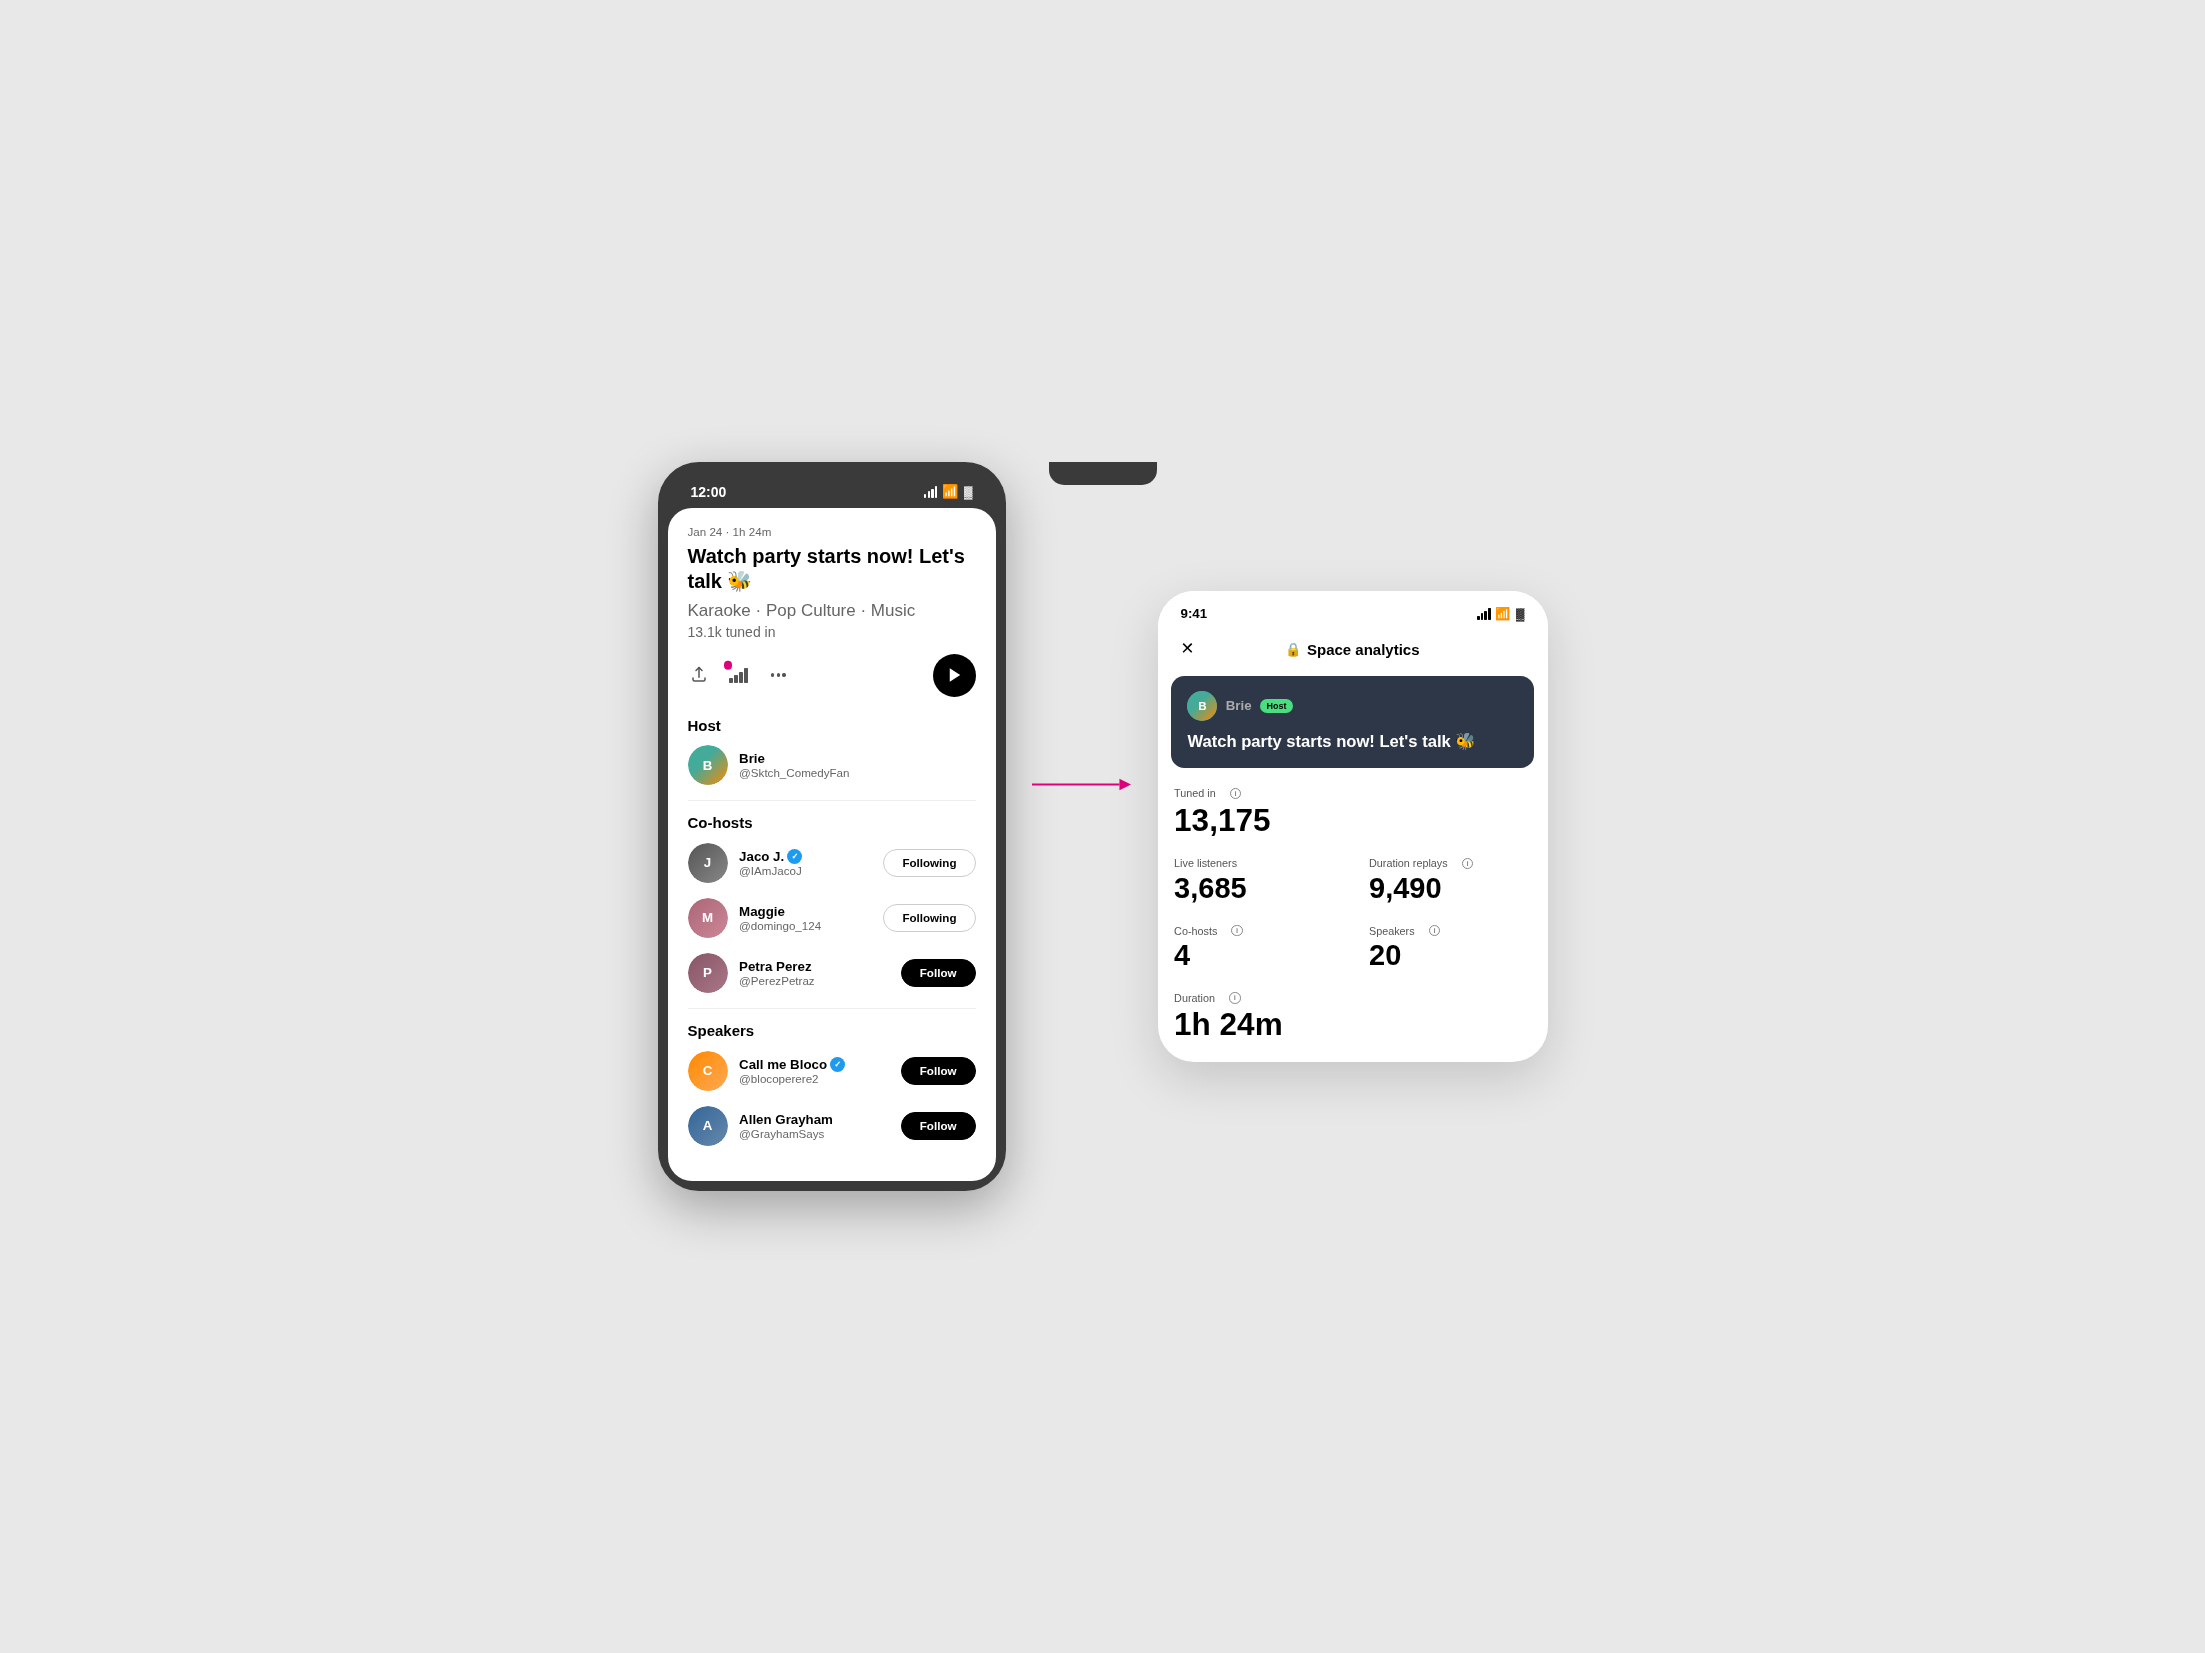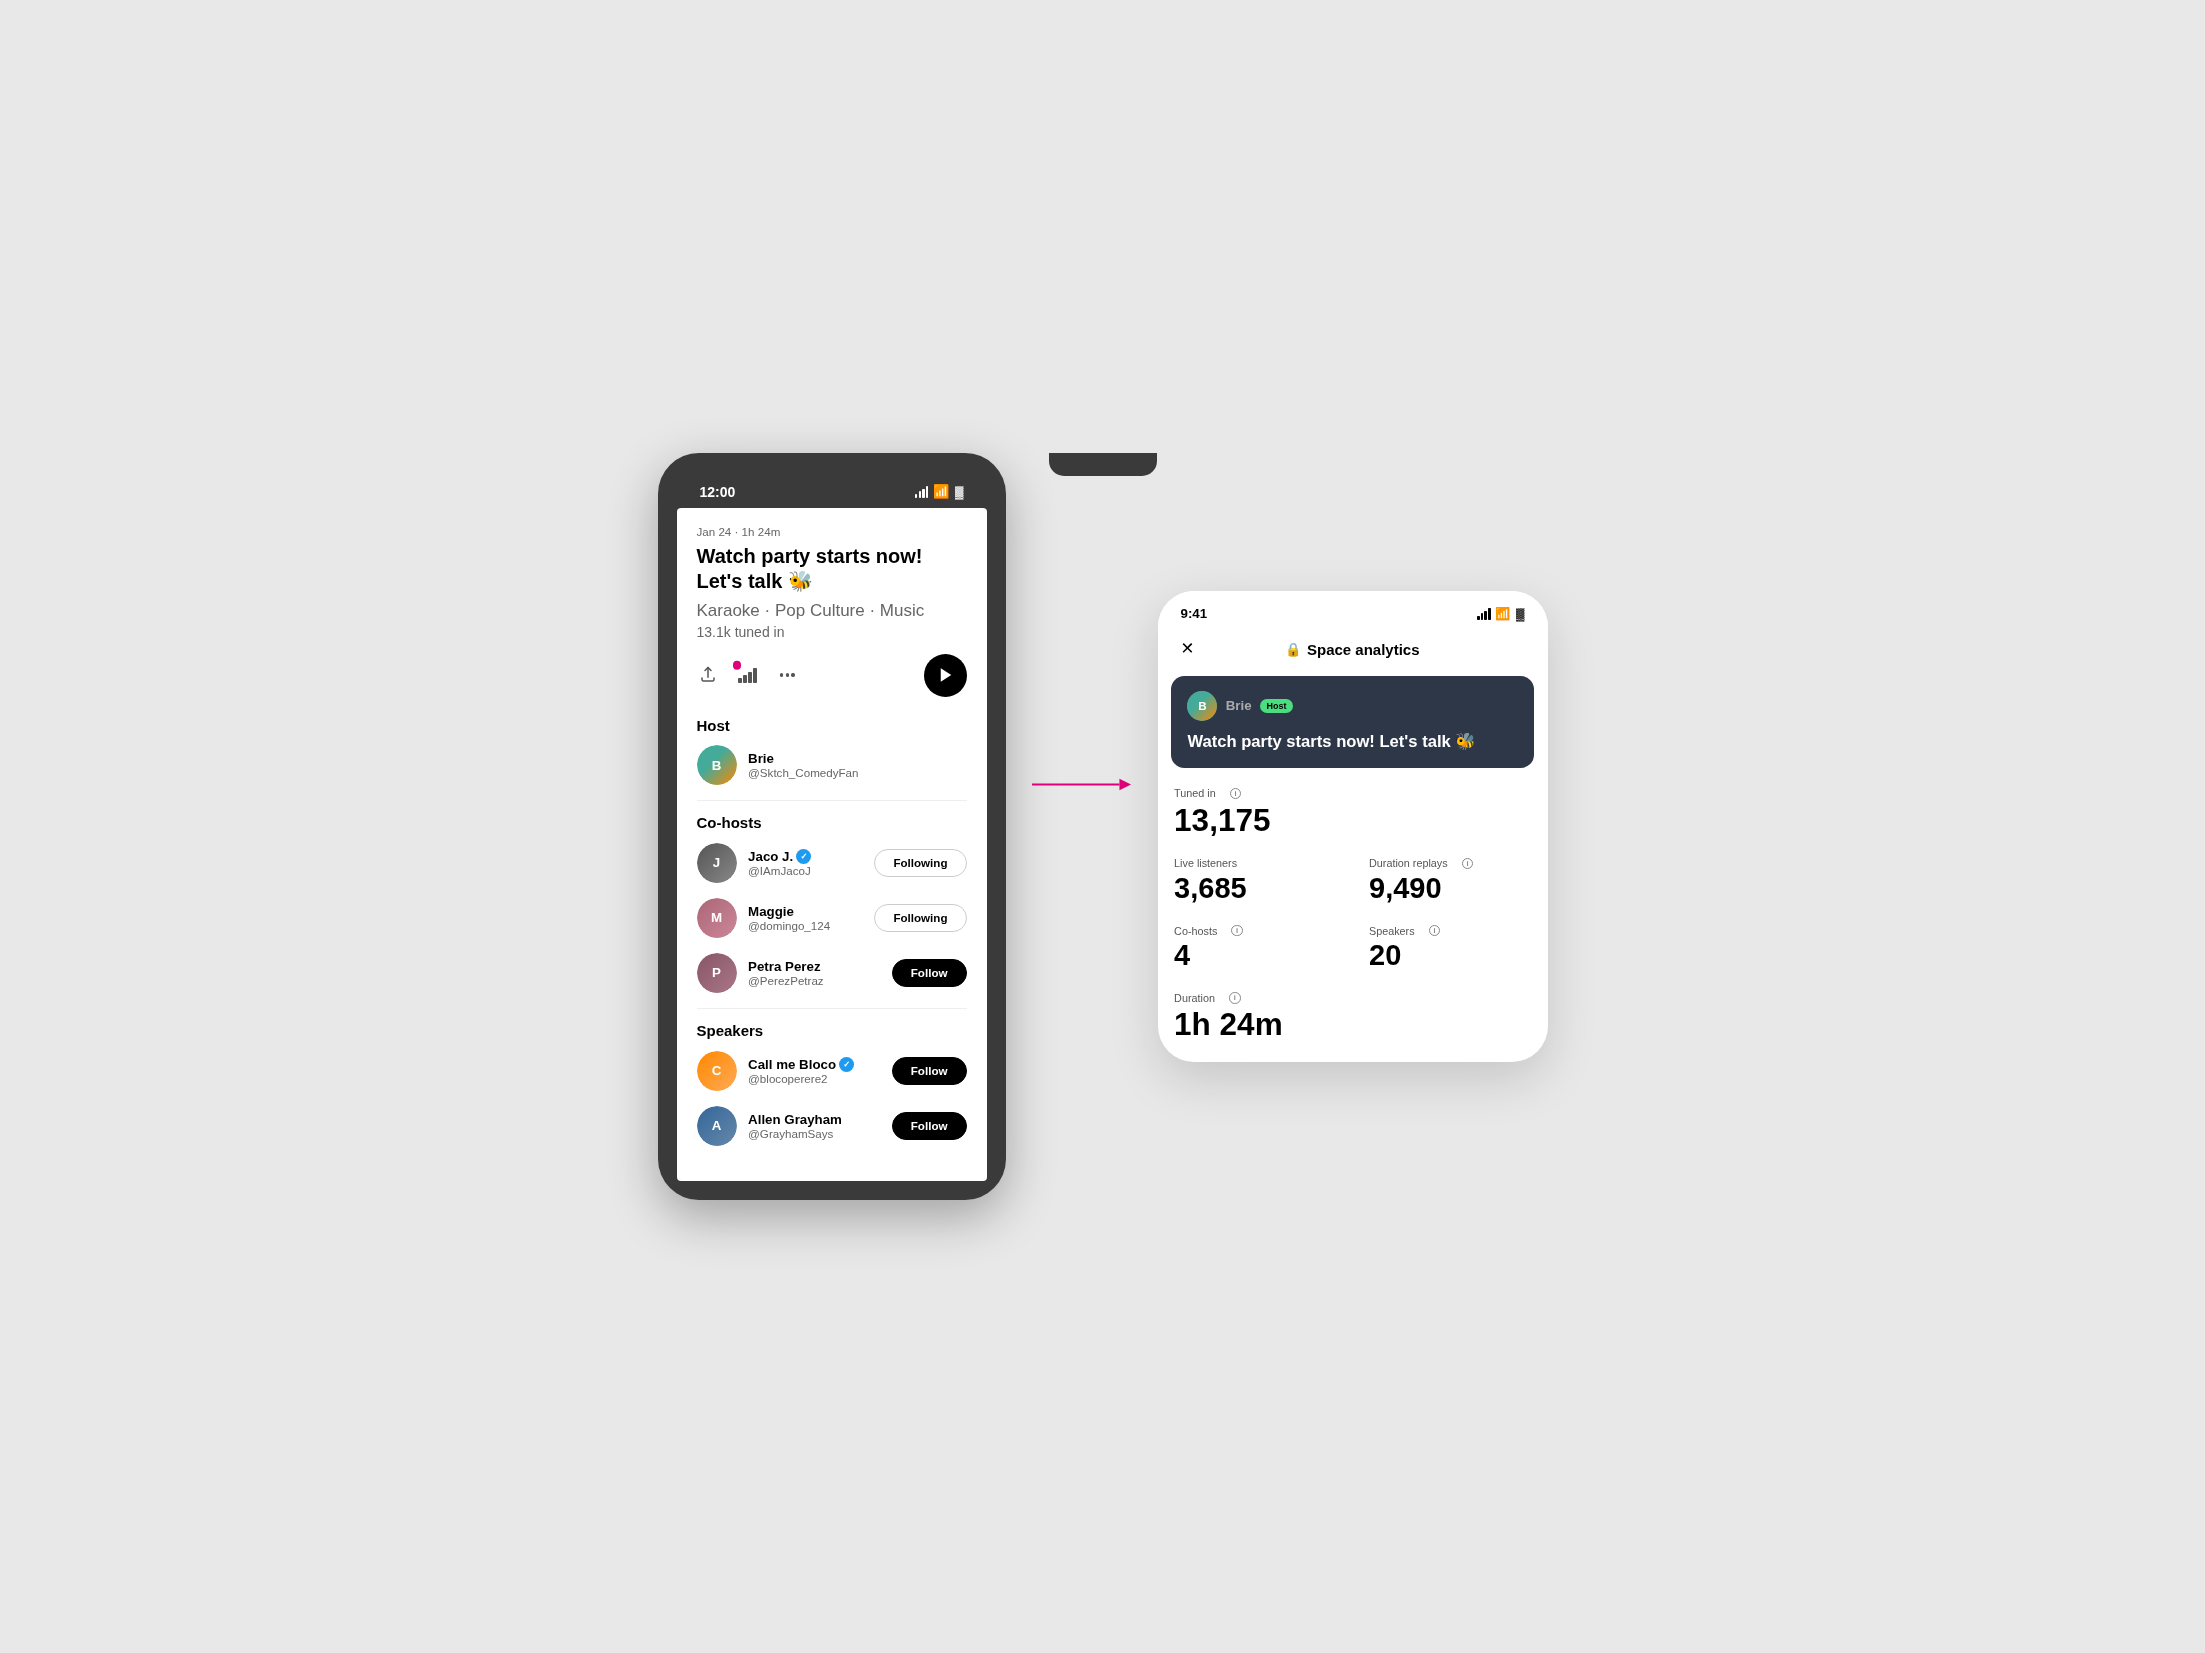--- a/index.html
+++ b/index.html
@@ -17,26 +17,26 @@
       gap: 26.5px;
       align-items: center;
       position: relative;
     }
 
     
     .phone1 {
       width: 348px;
       background: #3a3a3a;
       border-radius: 41px;
-      padding: 19px;
+      padding: 10px;
       box-shadow: 0 16.6px 50px rgba(0,0,0,0.3);
     }
     .phone1-inner {
       background: #fff;
-      border-radius: 4px;
+      border-radius: 24px;
       overflow: hidden;
       position: relative;
     }
     .phone1-status-bar {
       background: #3a3a3a;
       display: flex;
       justify-content: space-between;
       align-items: center;
       padding: 11.6px 23px 8.3px;
       border-radius: 33px 33px 0 0;

